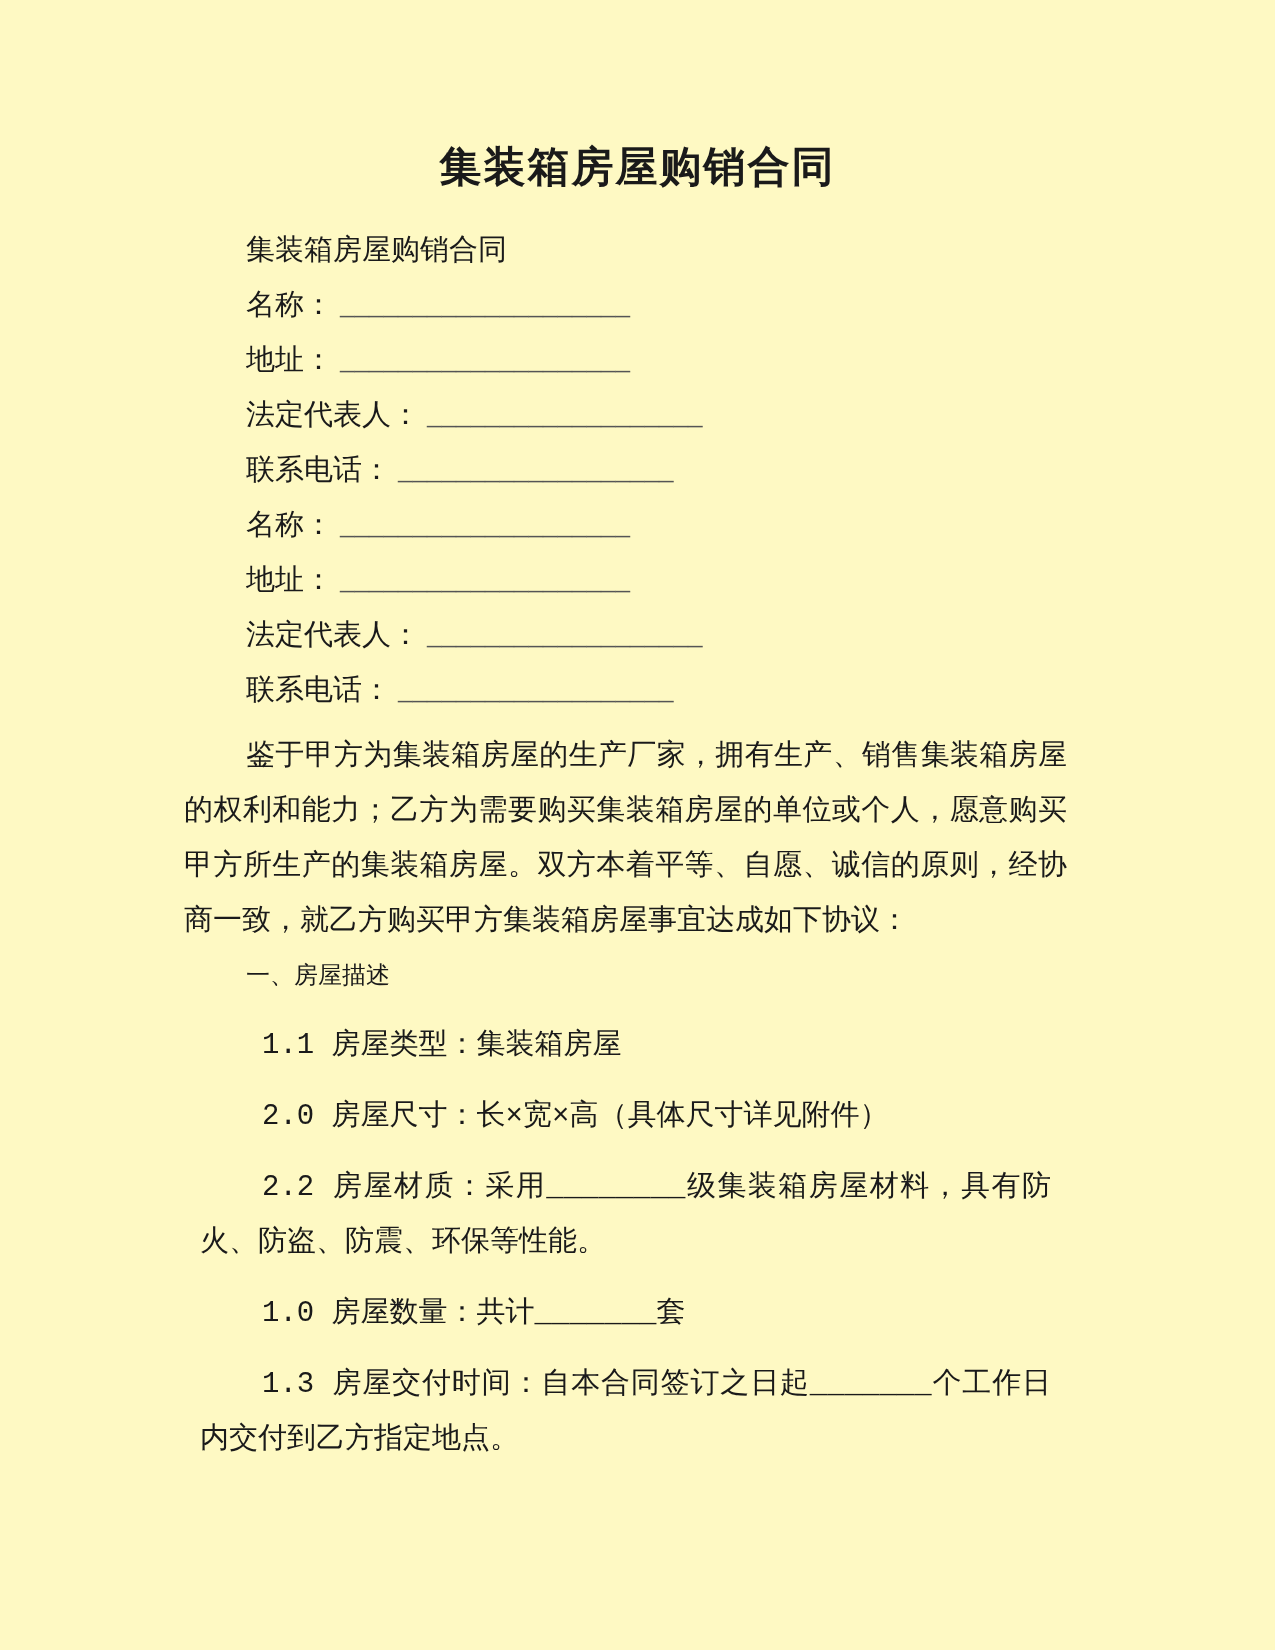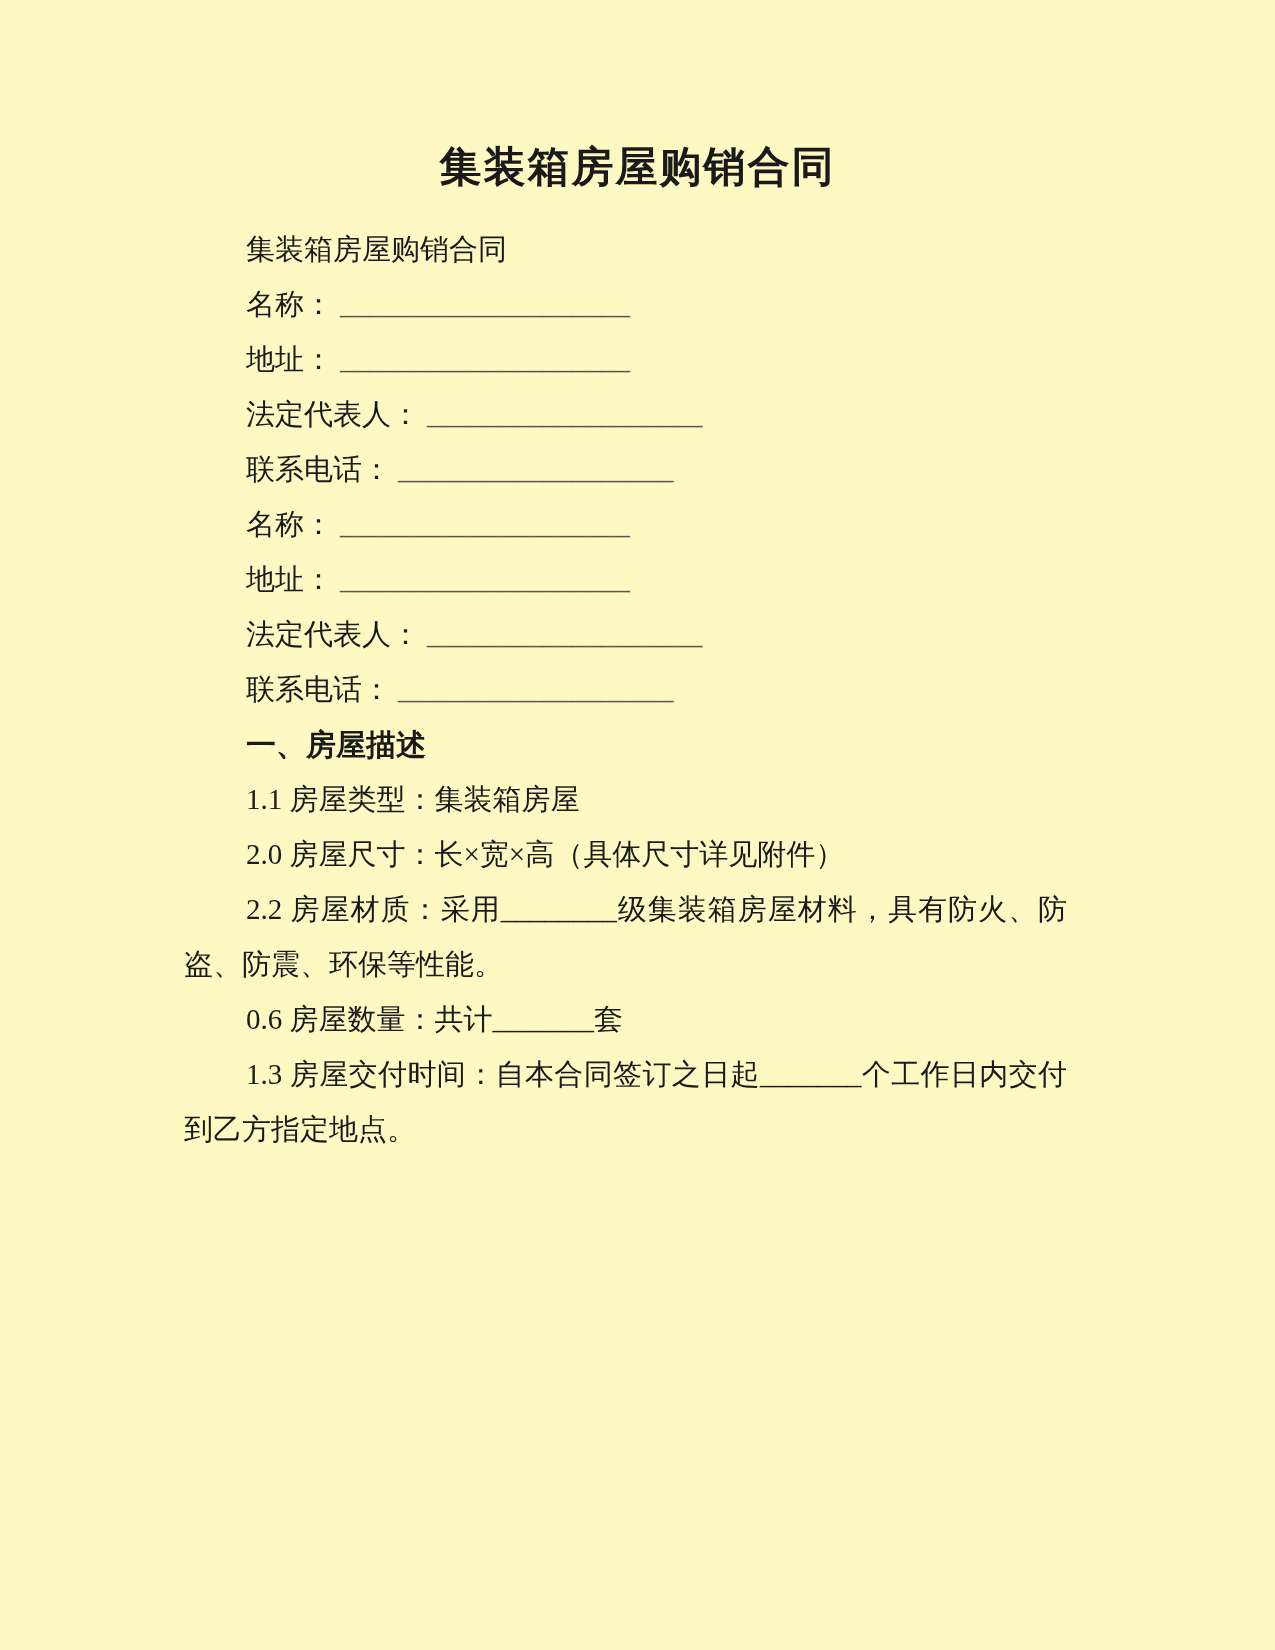--- a/index.html
+++ b/index.html
@@ -44,29 +44,30 @@
   .preamble {
     margin: 10px 0 0 0;
     line-height: 55px;
     text-indent: 62px;
     text-align: justify;
   }
   .section-heading {
     margin: 0;
     line-height: 55px;
     text-indent: 62px;
-    font-weight: 700;
-    font-size: 30px;
+    font-weight: 400;
+    font-size: 24px;
     font-family: "Liberation Sans", "DejaVu Sans", sans-serif;
   }
   .clause {
-    margin: 0;
+    margin: 16px;
     line-height: 55px;
     text-indent: 62px;
     text-align: justify;
+    font-family: Liberation Mono, monospace;
   }
 </style>
 </head>
 <body>
 
 <div class="page">
 
   <h1 class="doc-title">集装箱房屋购销合同</h1>
 
   <div class="content">
@@ -83,23 +84,24 @@
     <p class="field-line"><span>联系电话：</span><span class="blank">___________________</span></p>
 
     <p class="field-line"><span>名称：</span><span class="blank">____________________</span></p>
 
     <p class="field-line"><span>地址：</span><span class="blank">____________________</span></p>
 
     <p class="field-line"><span>法定代表人：</span><span class="blank">___________________</span></p>
 
     <p class="field-line"><span>联系电话：</span><span class="blank">___________________</span></p>
 
+    <p class="preamble">鉴于甲方为集装箱房屋的生产厂家，拥有生产、销售集装箱房屋的权利和能力；乙方为需要购买集装箱房屋的单位或个人，愿意购买甲方所生产的集装箱房屋。双方本着平等、自愿、诚信的原则，经协商一致，就乙方购买甲方集装箱房屋事宜达成如下协议：</p>
 
     <p class="section-heading">一、房屋描述</p>
 
     <p class="clause">1.1 房屋类型：集装箱房屋</p>
     <p class="clause">2.0 房屋尺寸：长×宽×高（具体尺寸详见附件）</p>
     <p class="clause">2.2 房屋材质：采用________级集装箱房屋材料，具有防火、防盗、防震、环保等性能。</p>
-    <p class="clause">0.6 房屋数量：共计_______套</p>
+    <p class="clause">1.0 房屋数量：共计_______套</p>
     <p class="clause">1.3 房屋交付时间：自本合同签订之日起_______个工作日内交付到乙方指定地点。</p>
 
   </div>
 </div>
 
 </body></html>

